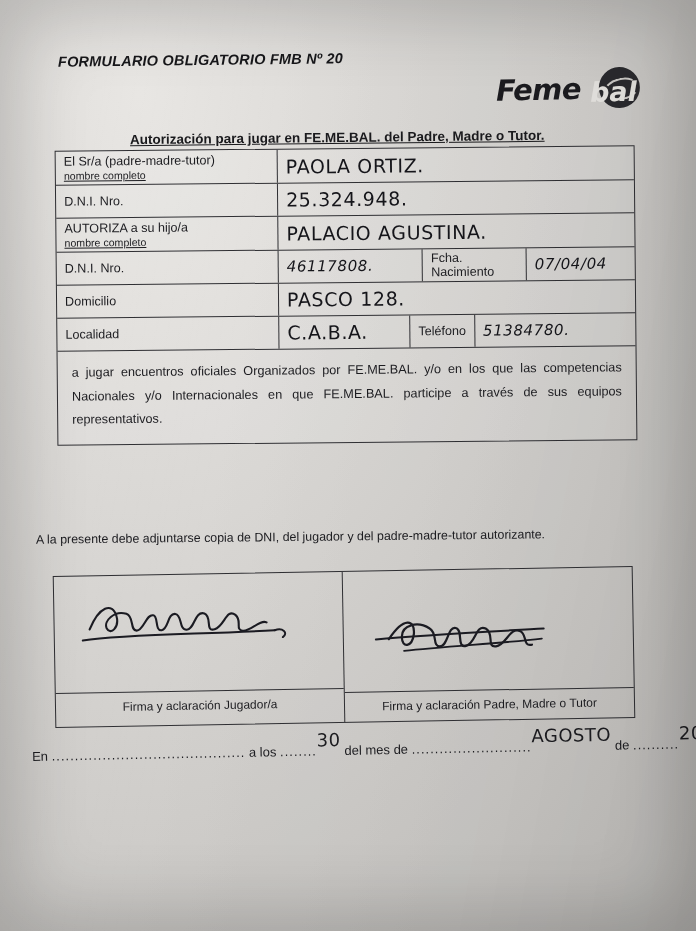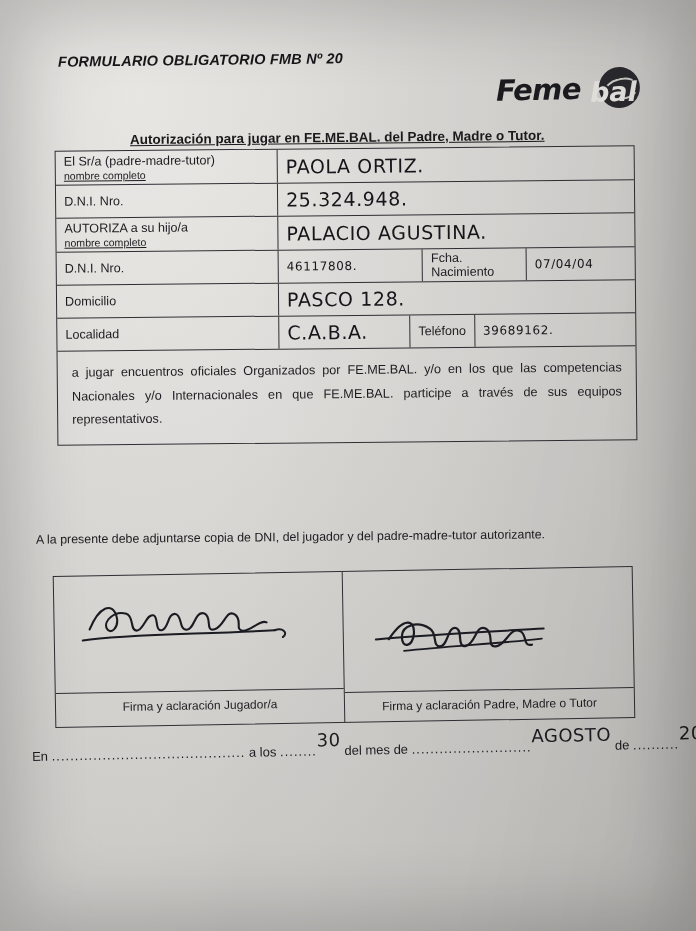--- a/index.html
+++ b/index.html
@@ -154,21 +154,21 @@
     margin-top: 1px;
   }
 
   .hw {
     font-family: "DejaVu Sans", sans-serif;
     color: #15151a;
     font-size: 19px;
     letter-spacing: .6px;
     white-space: nowrap;
   }
-  .hw.sm { font-size: 12px; }
+  .hw.sm { font-size: 15px; font-style: italic; }
 
   .v-split { display: flex; flex: 1; }
   .v-split .seg-val {
     box-sizing: border-box;
     padding: 2px 8px;
     display: flex;
     align-items: center;
   }
   .seg-lbl {
     box-sizing: border-box;
@@ -339,21 +339,21 @@
       <div class="row">
         <div class="cell lbl">
           <span>Localidad</span>
         </div>
         <div class="v-split">
           <div class="seg-val" style="width:130px">
             <span class="hw">C.A.B.A.</span>
           </div>
           <div class="seg-lbl">Teléfono</div>
           <div class="seg-right">
-            <span class="hw sm">39689162.</span>
+            <span class="hw sm">51384780.</span>
           </div>
         </div>
       </div>
 
       <div class="row">
         <div class="para">a jugar encuentros oficiales Organizados por FE.ME.BAL. y/o en los que las competencias Nacionales y/o Internacionales en que FE.ME.BAL. participe a través de sus equipos representativos.</div>
       </div>
 
     </div>
 

